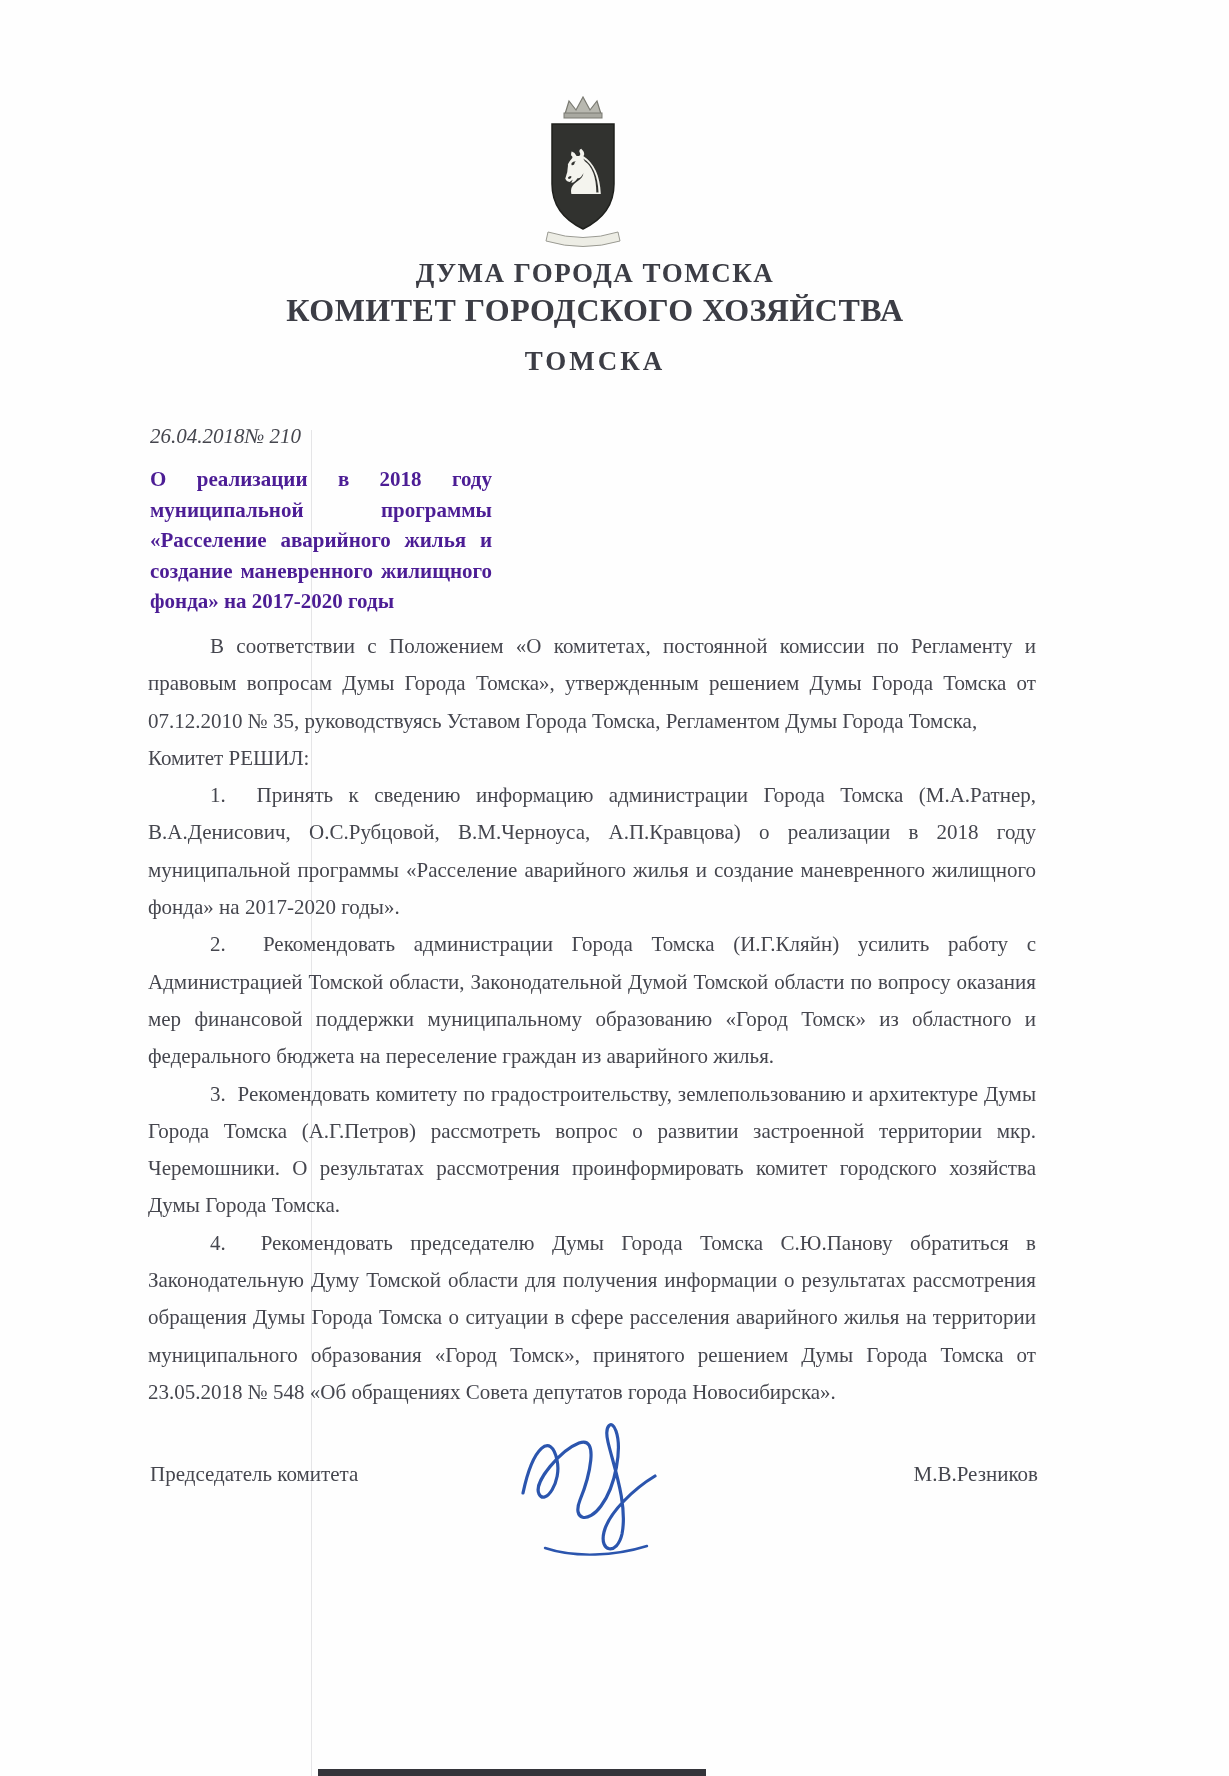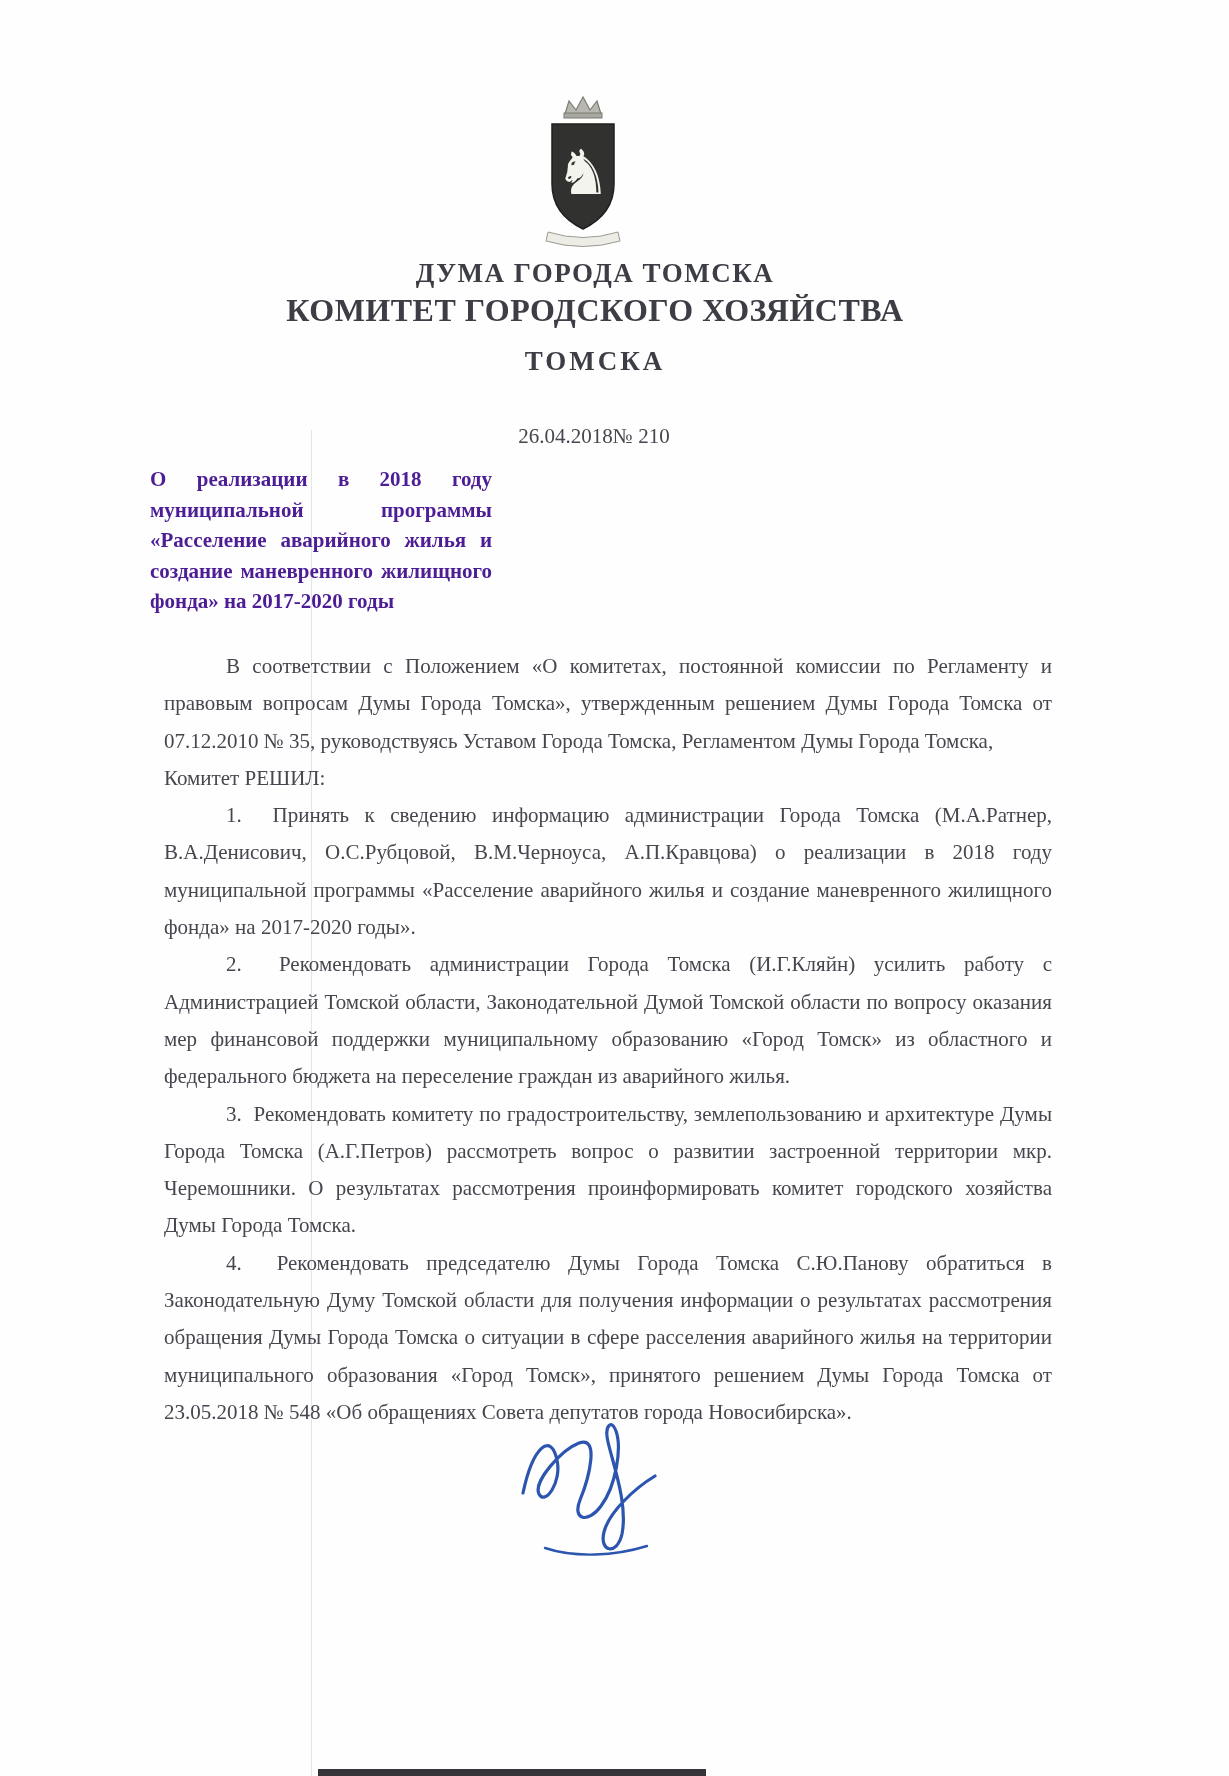--- a/index.html
+++ b/index.html
@@ -18,30 +18,30 @@
   .crest { position:absolute; top:92px; left:534px; width:98px; height:156px; }
 
   
   .head { position:absolute; left:150px; width:890px; text-align:center; font-weight:bold; color:#3c3d45; }
   .head-org      { top:246px; font-size:27px; letter-spacing:1.5px;margin-top:12px; }
   .head-committee{ top:292px; font-size:32px; letter-spacing:0.5px; }
   .head-doctype  { top:346px; font-size:27px; letter-spacing:3px; }
 
   
   .meta-row { position:absolute; top:424px; left:150px; width:888px;
-              font-size:21px; display:flex; justify-content:center; }
+              font-size:21px; display:flex; justify-content:flex-start;font-style:italic; }
 
   
   .subject { position:absolute; top:464px; left:150px; width:342px;
              font-weight:bold; font-size:21px; line-height:30.5px;
              text-align:justify; color:#4c1d95; }
 
   
-  .body-text { position:absolute; top:628px; left:164px; width:888px;
-               font-size:21px; line-height:37.3px; text-align:justify;margin-top:20px; }
+  .body-text { position:absolute; top:628px; left:148px; width:888px;
+               font-size:21px; line-height:37.3px; text-align:justify; }
   .body-text p { text-indent:62px; margin:0; }
   .resolved { text-indent:0 !important; }
 
   
   .signoff { position:absolute; top:1462px; left:150px; width:888px;
              font-size:21px; display:flex; justify-content:space-between; }
   .signature { position:absolute; top:1398px; left:505px; width:180px; height:185px; }
 
   
   .scan-line-v { position:absolute; left:311px; top:430px; width:1px; height:1346px;
@@ -91,17 +91,21 @@
   <div class="signature">
     <svg width="180" height="185" viewBox="0 0 180 185">
       <path d="M18 95 C 28 48, 46 34, 52 62 C 57 84, 40 108, 34 96 C 28 84, 56 52, 74 45
                C 95 37, 84 80, 75 102 C 67 122, 83 126, 96 108 C 111 88, 117 50, 111 33
                C 107 21, 99 27, 103 44 C 108 66, 123 106, 117 136 C 112 158, 94 154, 99 134
                C 104 114, 130 90, 150 78" stroke="#2b55ae" stroke-width="3.2" fill="none" stroke-linecap="round"></path>
       <path d="M40 150 C 70 160, 110 158, 142 148" stroke="#2b55ae" stroke-width="2.4" fill="none" stroke-linecap="round"></path>
     </svg>
   </div>
 
+  <div class="signoff">
+    <span>Председатель комитета</span>
+    <span>М.В.Резников</span>
+  </div>
 
   <div class="scan-line-v"></div>
   <div class="scan-smudge"></div>
 
 </div>
 
 </body></html>

